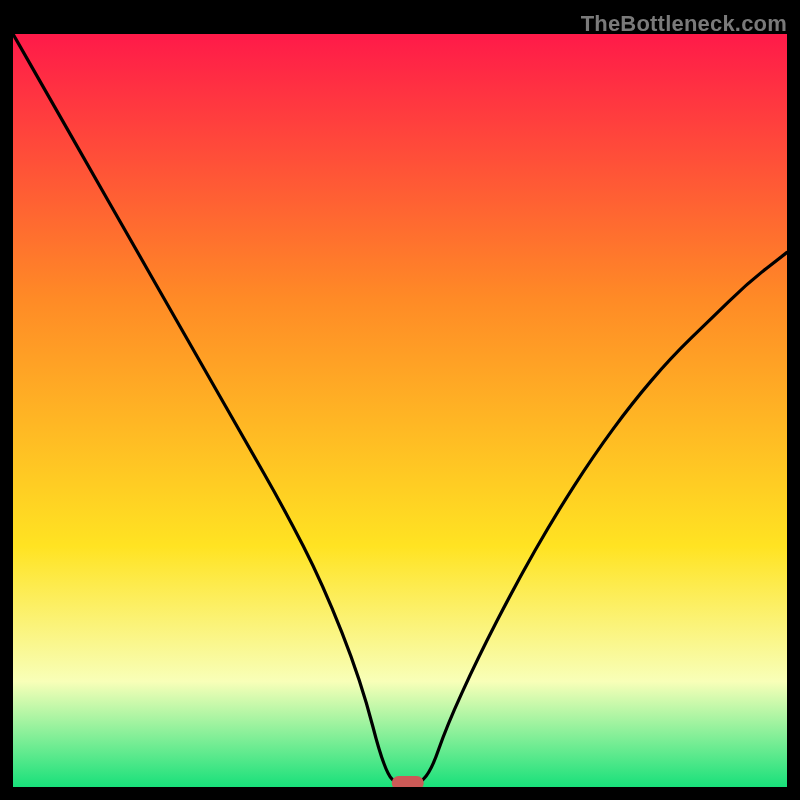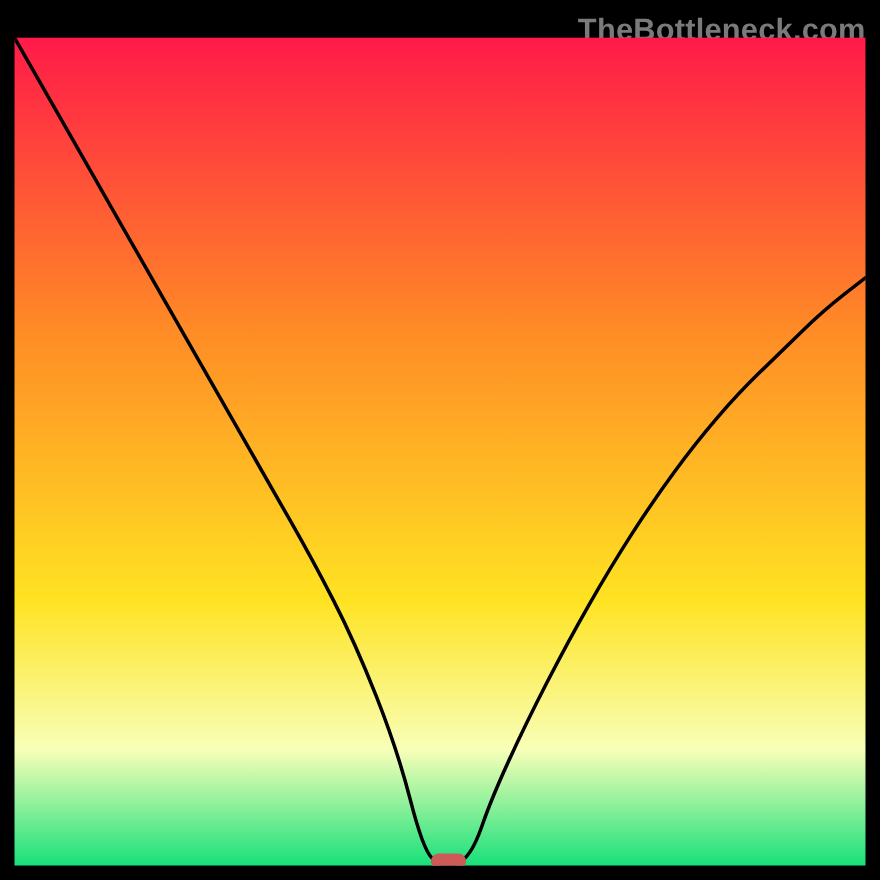--- a/index.html
+++ b/index.html
@@ -17,21 +17,21 @@
     top: 13px;
     width: 774px;
     height: 774px;
     background: #000;
   }
   .watermark {
     position: absolute;
     top: -2px;
     right: 0;
     color: #7a7a7a;
-    font-size: 28px;
+    font-size: 22px;
     font-weight: 600;
     letter-spacing: 0.2px;
   }
   .plot-area {
     position: absolute;
     left: 0;
     top: 21px;
     width: 774px;
     height: 753px;
   }

